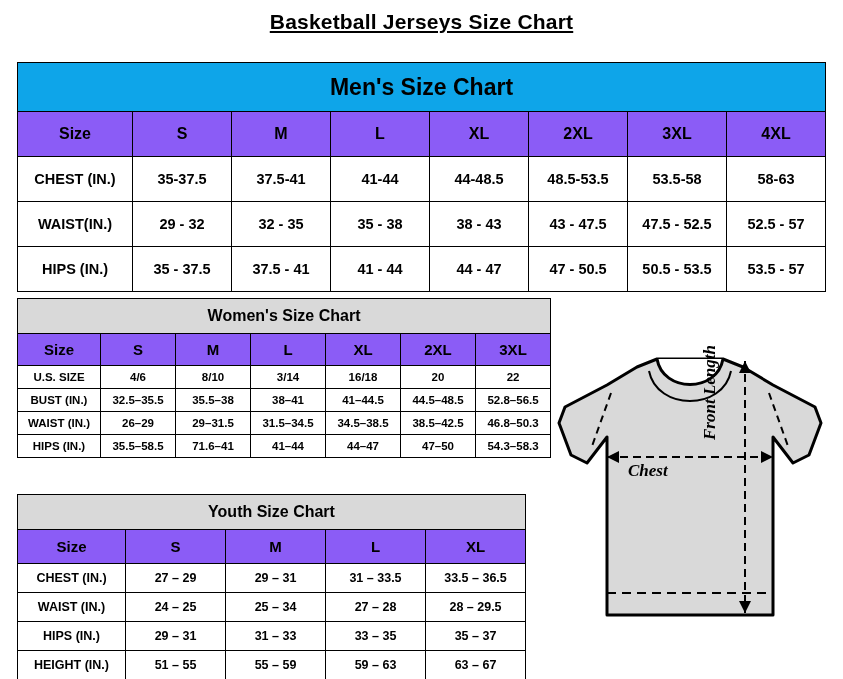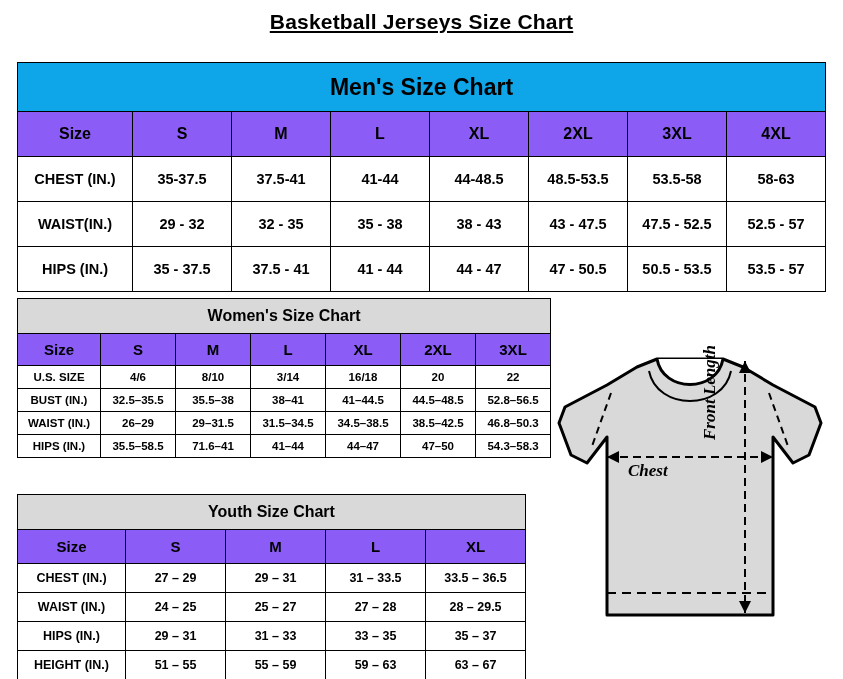--- a/index.html
+++ b/index.html
@@ -270,21 +270,21 @@
     <tr class="data">
       <td class="rowlabel">CHEST (IN.)</td>
       <td>27 – 29</td>
       <td>29 – 31</td>
       <td>31 – 33.5</td>
       <td>33.5 – 36.5</td>
     </tr>
     <tr class="data">
       <td class="rowlabel">WAIST  (IN.)</td>
       <td>24 – 25</td>
-      <td>25 – 27</td>
+      <td>25 – 34</td>
       <td>27 – 28</td>
       <td>28 – 29.5</td>
     </tr>
     <tr class="data">
       <td class="rowlabel">HIPS  (IN.)</td>
       <td>29 – 31</td>
       <td>31 – 33</td>
       <td>33 – 35</td>
       <td>35 – 37</td>
     </tr>

